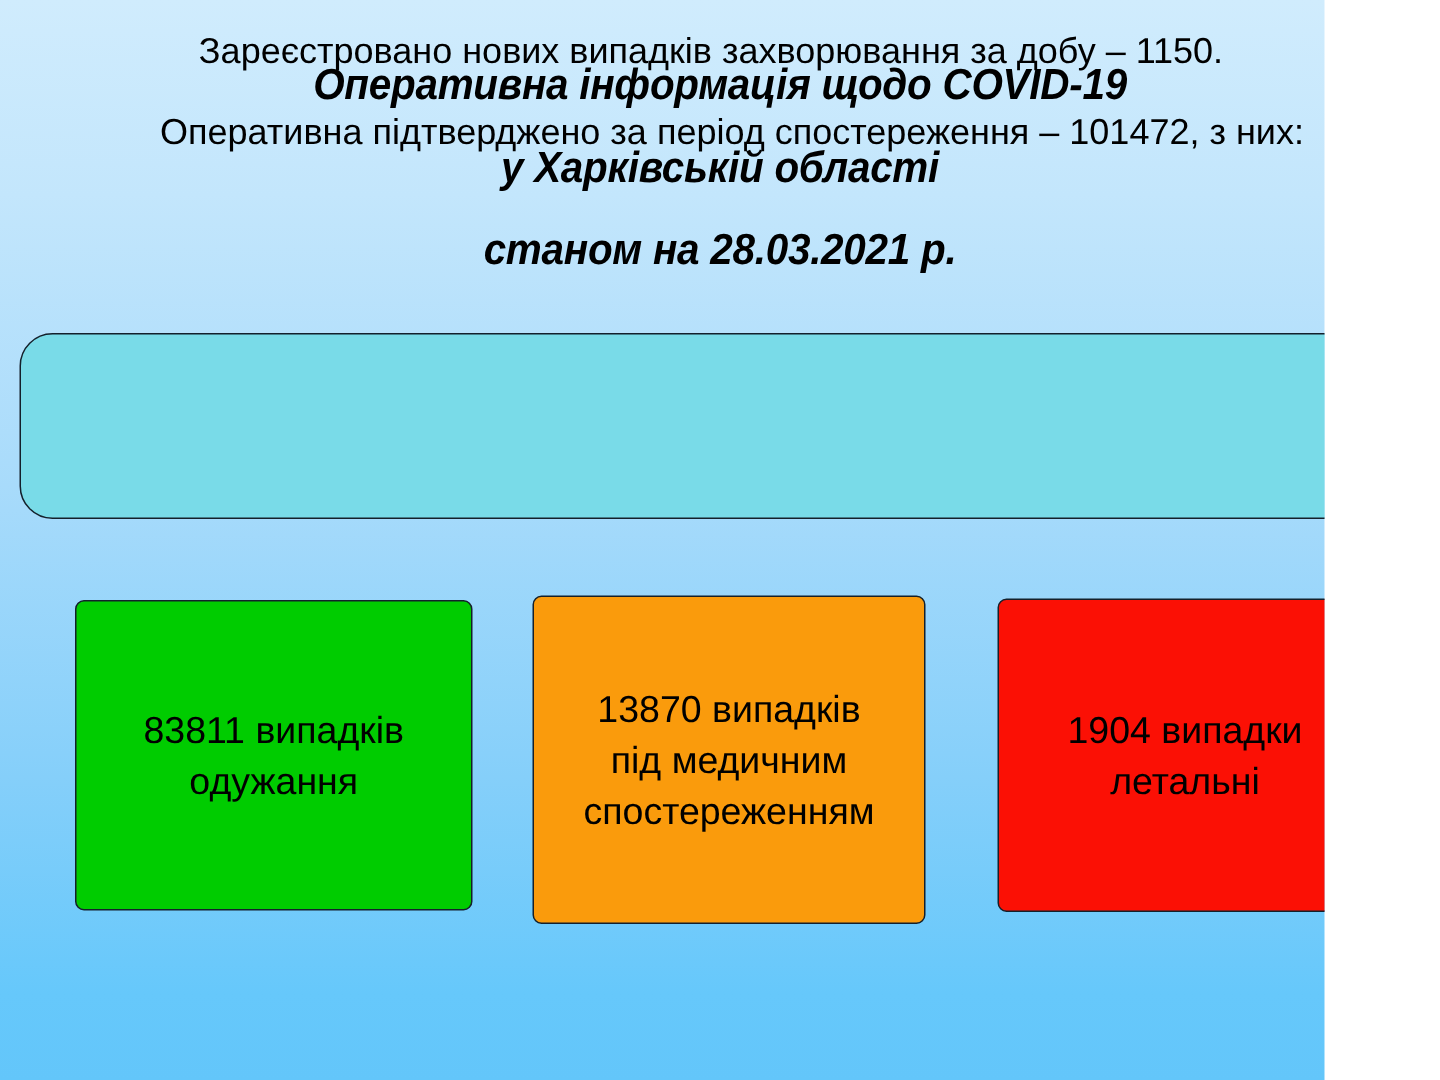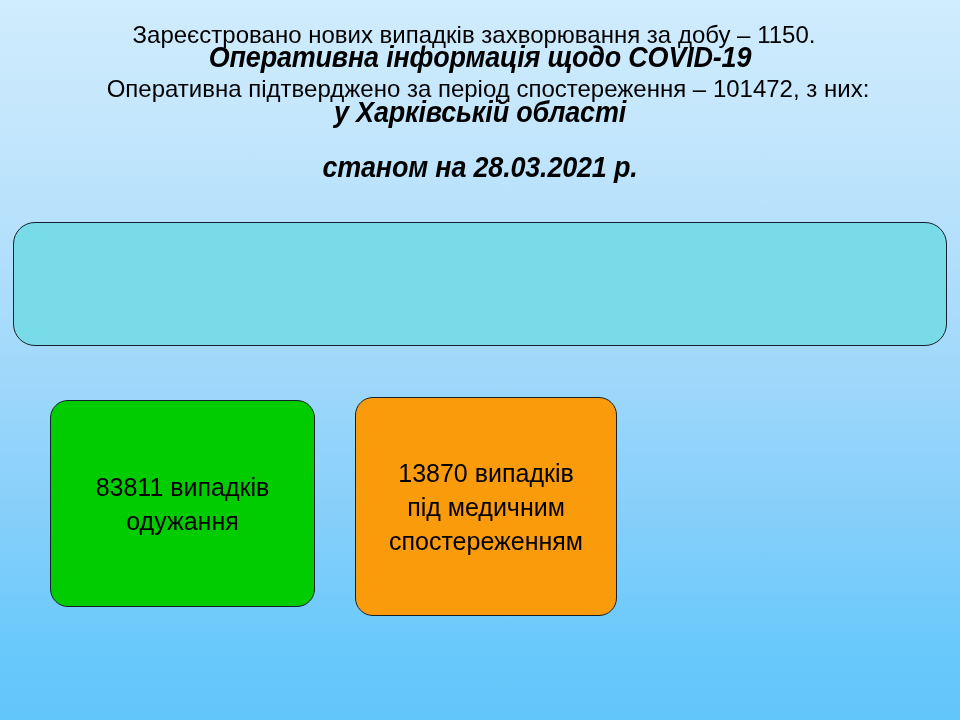--- a/index.html
+++ b/index.html
@@ -7,21 +7,21 @@
     padding: 0;
   }
   body {
     width: 960px;
     height: 720px;
     overflow: hidden;
     font-family: "Liberation Sans", sans-serif;
   }
   #slide {
     position: relative;
-    width: 960px;
+    width: 883px;
     height: 720px;
     background: linear-gradient(to bottom, #d0ecfd 0%, #c3e6fc 18%, #a8dbfb 45%, #85cffa 72%, #66c8fb 92%, #63c6fa 100%);
     overflow: hidden;
   }
 
   
   #title-block {
     position: absolute;
     left: 0;
     top: 30px;
@@ -73,21 +73,21 @@
     text-align: center;
   }
   .info-line.l1 { margin-left: -12px; }
   .info-line.l2 { margin-left: 16px; }
 
   
   .stat-box {
     position: absolute;
     box-sizing: border-box;
     border: 1.5px solid #14202b;
-    border-radius: 18px;
+    border-radius: 6px;
     display: flex;
     align-items: center;
     justify-content: center;
     text-align: center;
   }
   .stat-text {
     font-family: "Liberation Sans", sans-serif;
     font-size: 25px;
     line-height: 34px;
     color: #000000;
@@ -137,14 +137,18 @@
     <span class="stat-text">83811 випадків
 одужання</span>
   </div>
 
   <div class="stat-box" id="stat-observation" style="background: rgb(250, 155, 12);">
     <span class="stat-text">13870 випадків
 під медичним
 спостереженням</span>
   </div>
 
+  <div class="stat-box" id="stat-fatal" style="background: rgb(251, 16, 5);">
+    <span class="stat-text">1904 випадки
+летальні</span>
+  </div>
 
 </div>
 
 </body></html>

